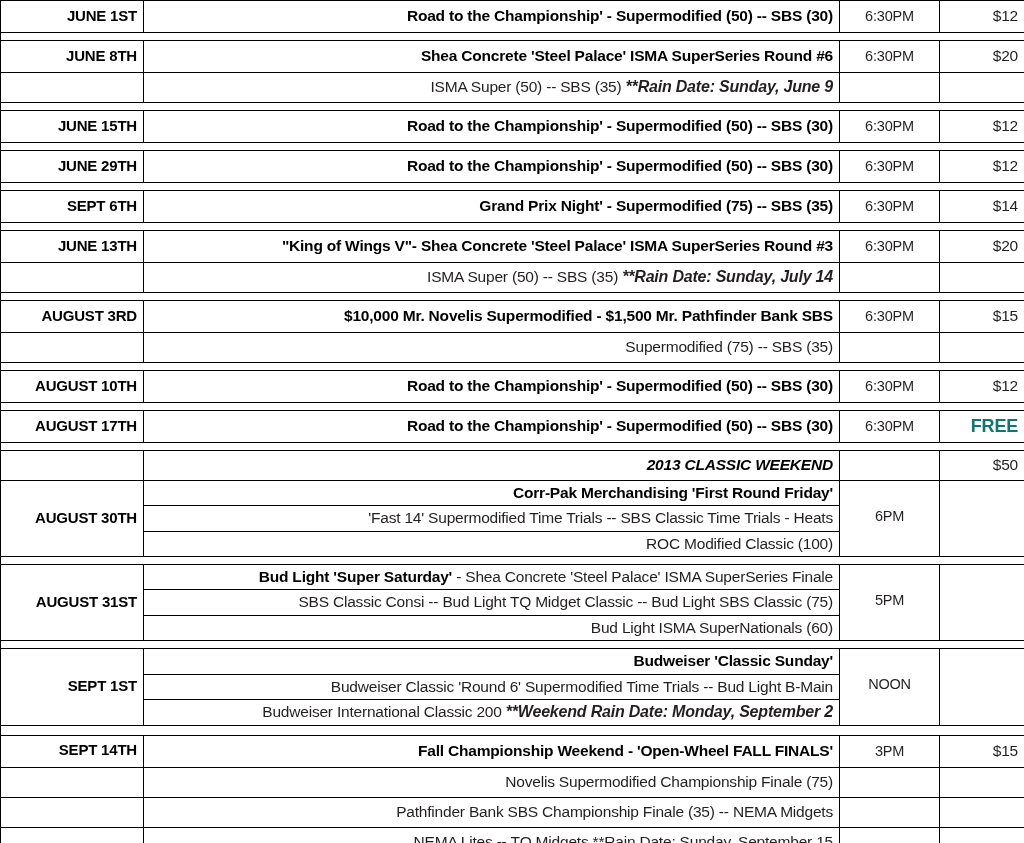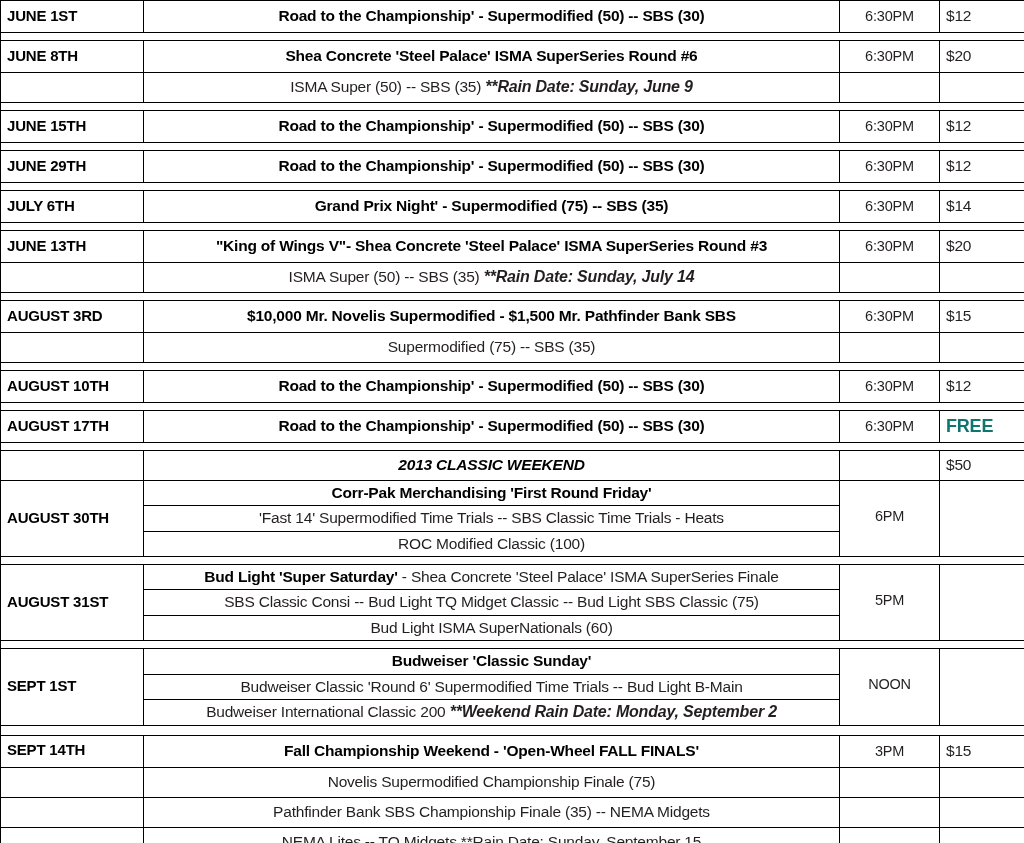--- a/index.html
+++ b/index.html
@@ -31,42 +31,42 @@
   col.c-price { width: 85px; }
 
   
   .cell {
     padding: 3px 6px 4px 6px;
     line-height: 1.12;
     white-space: nowrap;
     overflow: hidden;
   }
   .cell-date {
-    text-align: left;
+    text-align: right;
     font-weight: bold;
     font-size: 15px;
     letter-spacing: -0.2px;
     color: #000;
   }
   .cell-event {
-    text-align: center;
+    text-align: right;
     font-size: 15.5px;
     color: #231f20;
     letter-spacing: -0.2px;
   }
   .cell-event.bold { font-weight: bold; color: #000; }
   .cell-event.bolditalic { font-weight: bold; font-style: italic; color: #000; }
   .cell-time {
     text-align: center;
     font-size: 14.5px;
     color: #231f20;
     letter-spacing: -0.2px;
   }
   .cell-price {
-    text-align: left;
+    text-align: right;
     font-size: 15.5px;
     color: #231f20;
     letter-spacing: -0.2px;
   }
   .cell-price.free {
     color: #0f766e;
     font-weight: bold;
     font-size: 18px;
   }
   .rain {
@@ -200,21 +200,21 @@
       <td>
           <div class="cell cell-price">$12</div>
         </td>
     </tr>
     <tr class="gap">
         <td colspan="4"></td>
       </tr>
 
     <tr class="row-h">
       <td>
-          <div class="cell cell-date">JULY 6TH</div>
+          <div class="cell cell-date">SEPT 6TH</div>
         </td>
       <td>
           <div class="cell cell-event bold">Grand Prix Night' - Supermodified (75) -- SBS (35)</div>
         </td>
       <td>
           <div class="cell cell-time">6:30PM</div>
         </td>
       <td>
           <div class="cell cell-price">$14</div>
         </td>

